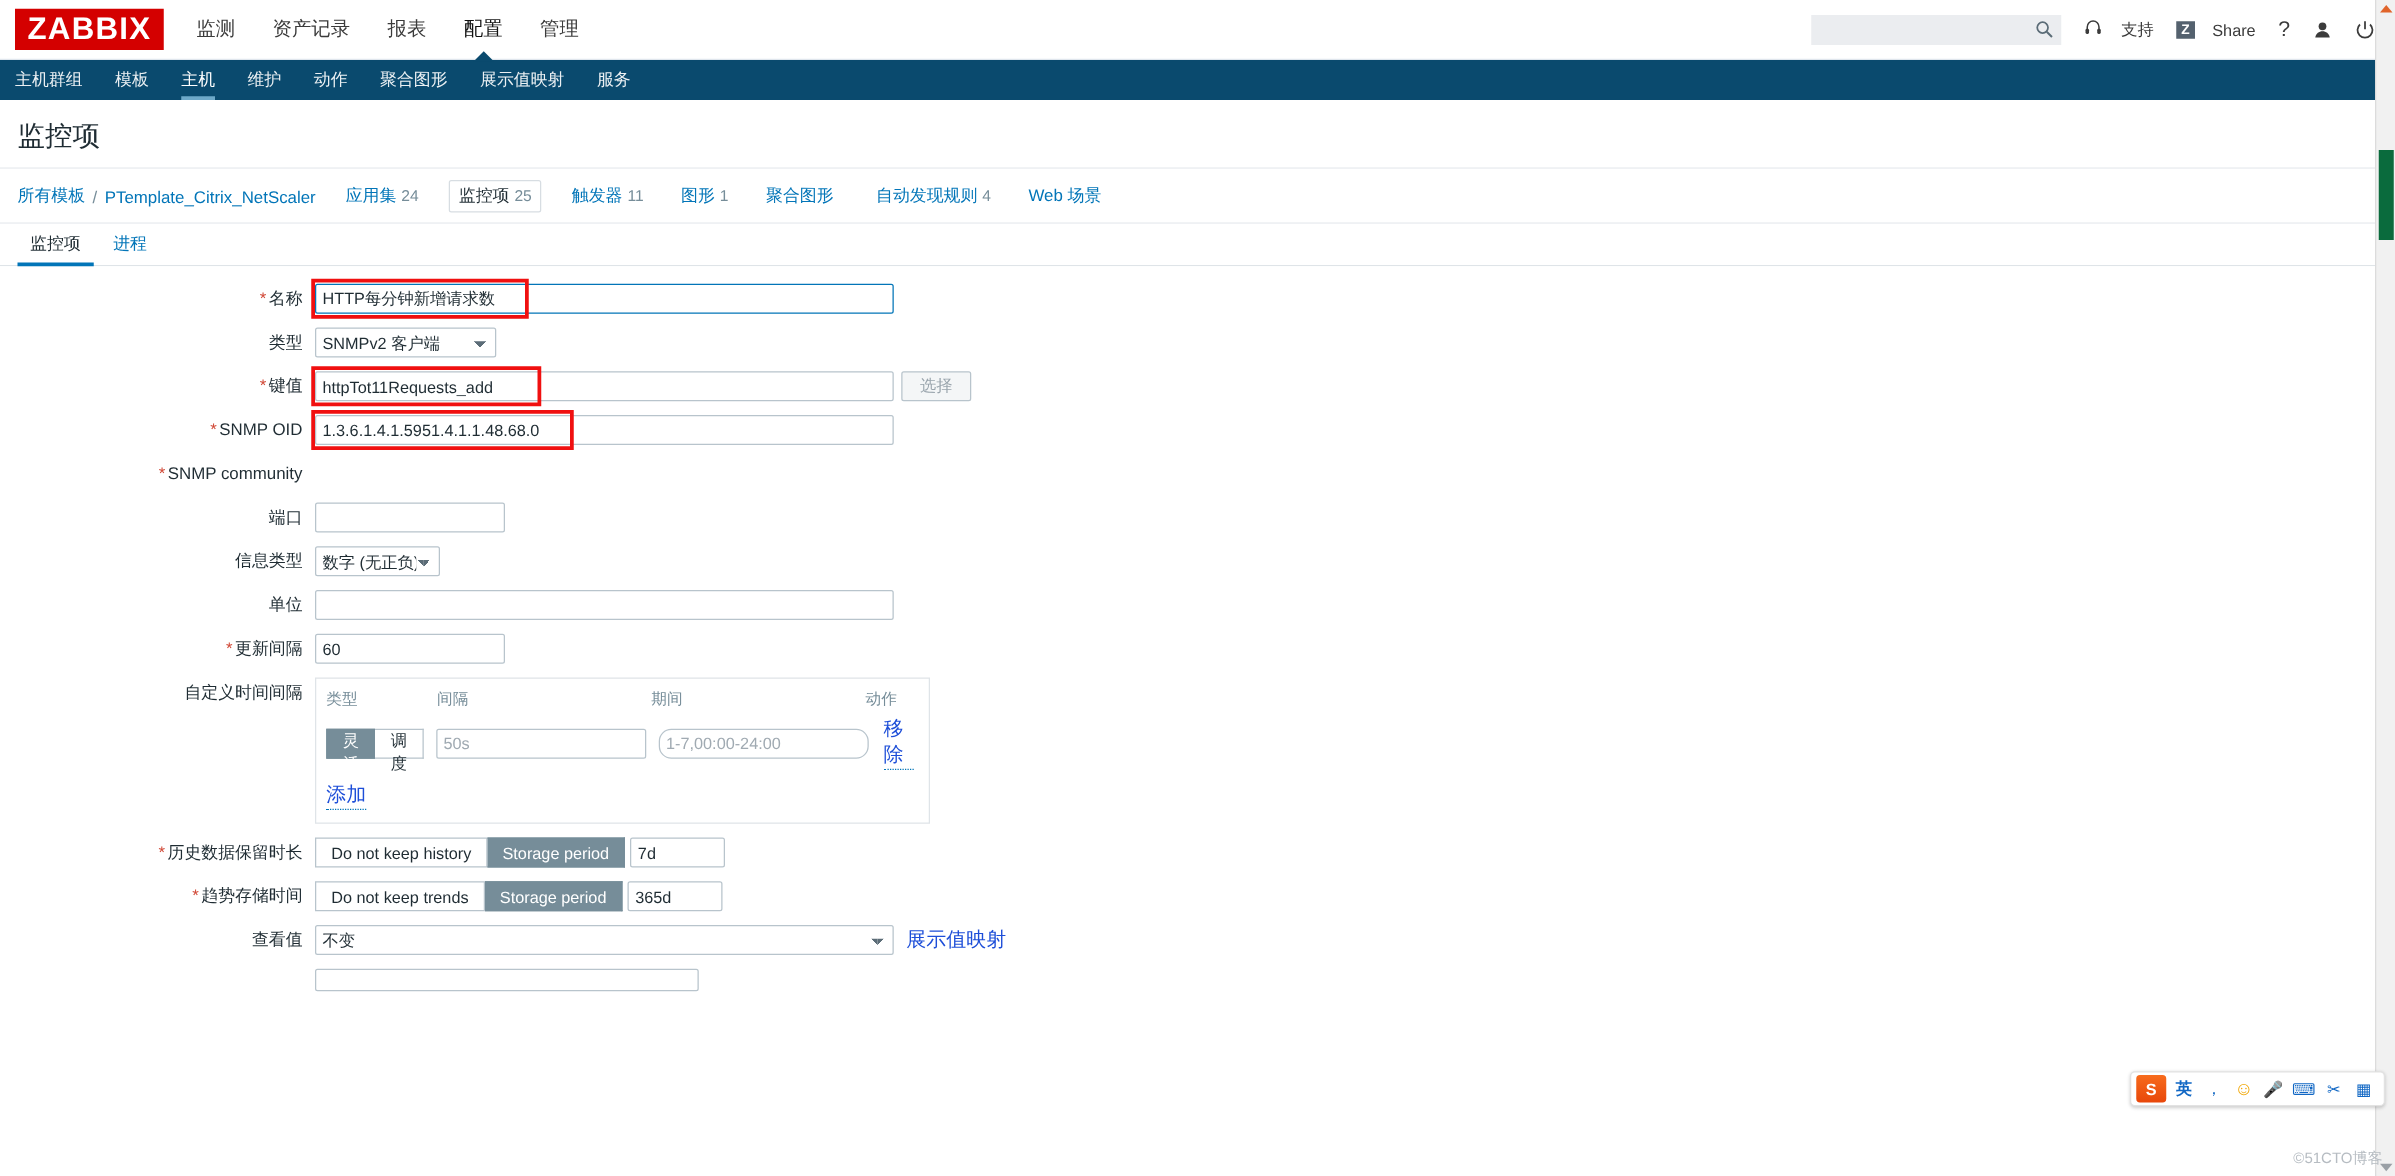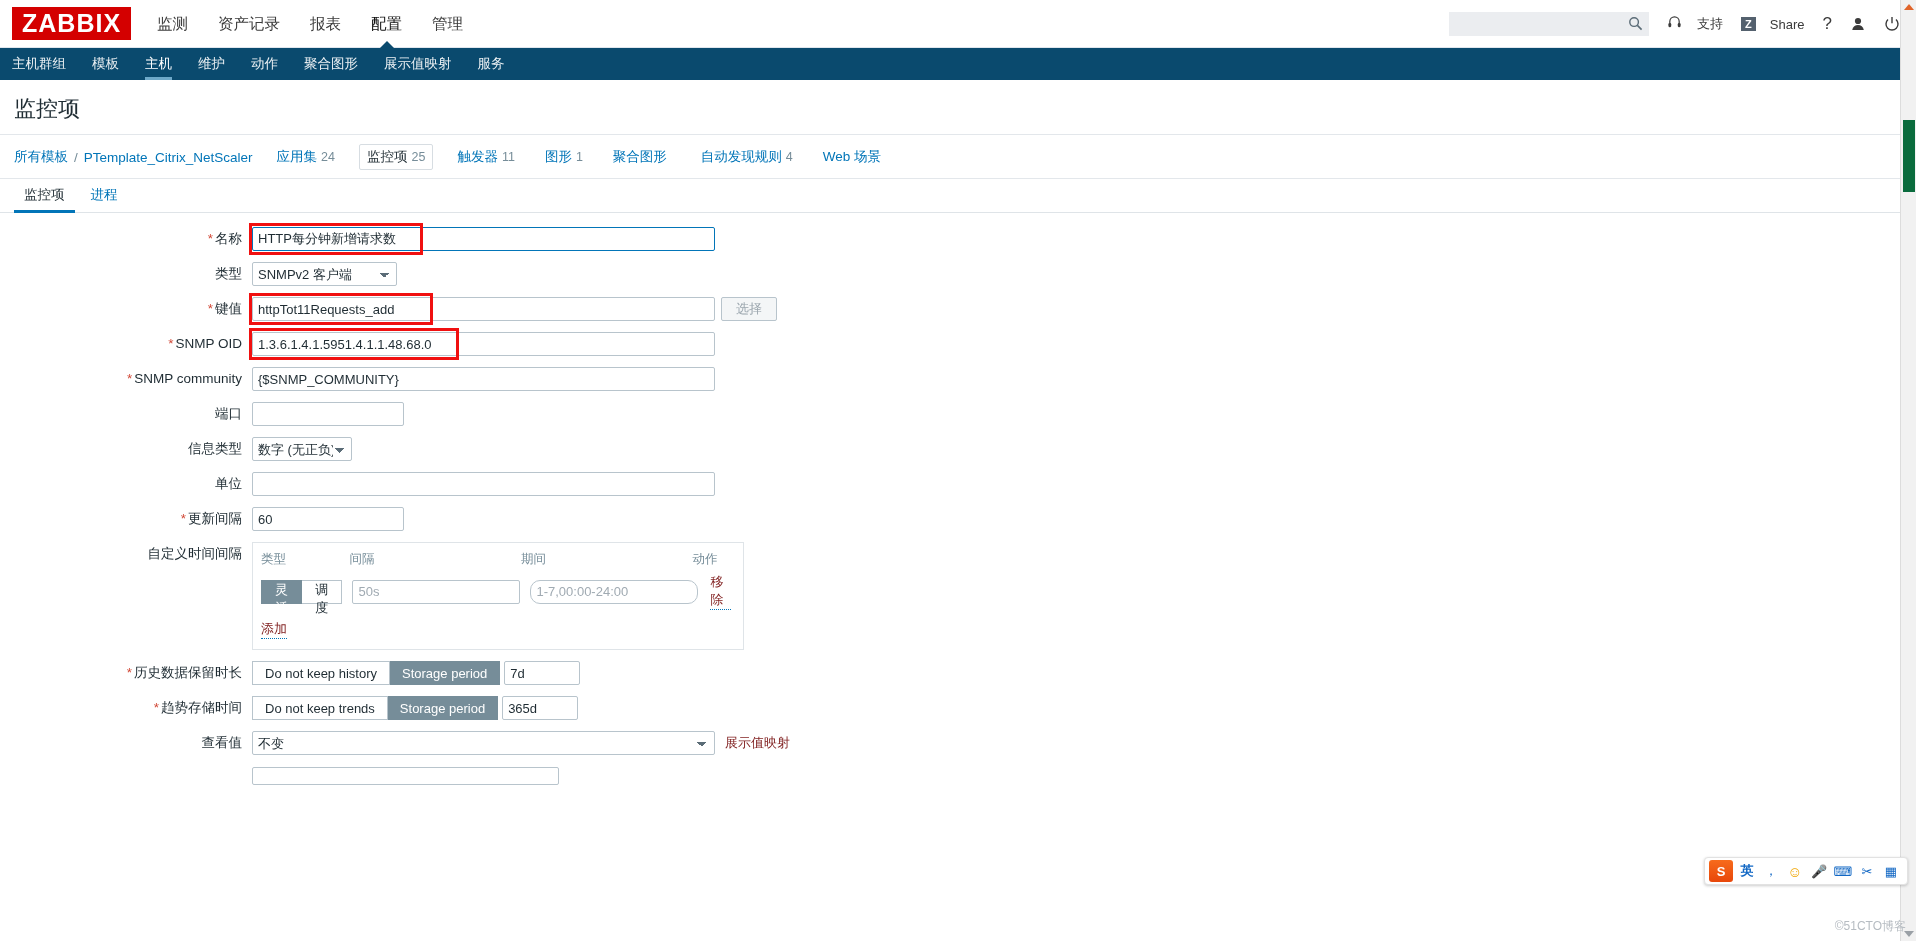--- a/index.html
+++ b/index.html
@@ -278,22 +278,22 @@
     background: #fff;
     font-size: 13px;
     color: #1f2c33;
     padding: 0 12px;
     cursor: pointer;
     font-family: "Liberation Sans", sans-serif;
   }
   .seg button + button { border-left: none; }
   .seg button.on { background: #768d99; color: #fff; border-color: #768d99; }
   .lnk {
-    color: #7f1d1d;
-    font-size: 13px;
+    color: #1d4ed8;
+    font-size: 16px;
     cursor: pointer;
     border-bottom: 1px dotted #0275b8;
     text-decoration: none;
   }
   .add-link { display: inline-block; margin-top: 10px; }
 
   .seg-wide button { padding: 0 12px; }
 
   
   .imebar {
@@ -510,23 +510,20 @@
     <div class="fctl">
       <input class="txt w-wide" type="text" value="1.3.6.1.4.1.5951.4.1.1.48.68.0" style="">
       <div class="redbox" style="left:-3px; top:-4px; width:210px; height:32px;"></div>
     </div>
   </div>
 
   <div class="frow">
     <div class="flabel">
       <span class="req">*</span><span>SNMP community</span>
     </div>
-    <div class="fctl">
-      <input class="txt w-wide" type="text" value="{$SNMP_COMMUNITY}" style="">
-    </div>
   </div>
 
   <div class="frow">
     <div class="flabel">
       <span>端口</span>
     </div>
     <div class="fctl">
       <input class="txt w-num" type="text" value="" style="">
     </div>
   </div>

